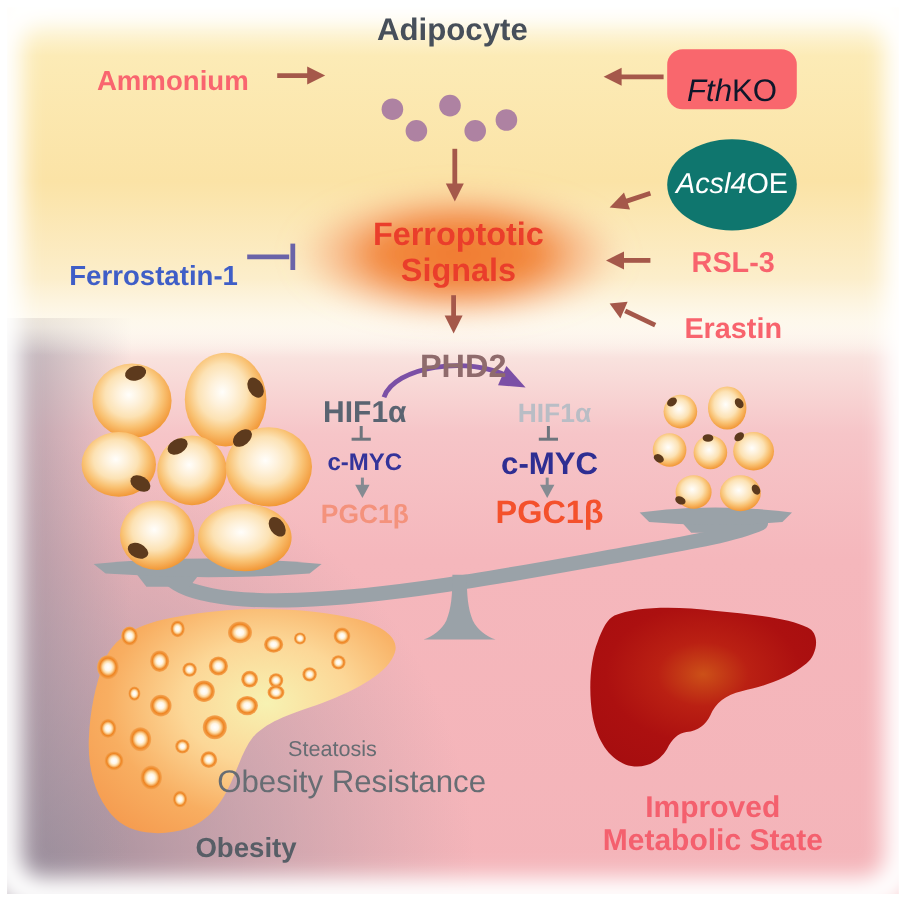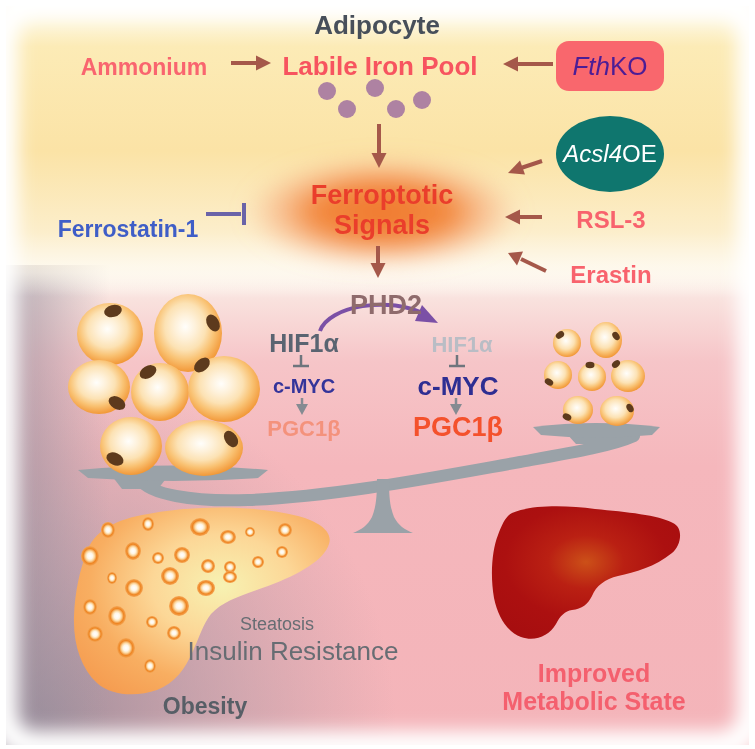--- a/index.html
+++ b/index.html
@@ -2,22 +2,22 @@
 <html><head>
 <meta charset="utf-8">
 <style>
   html,body{margin:0;padding:0;}
   #stage{position:relative;width:755px;height:749px;background:#ffffff;overflow:hidden;
          font-family:"Liberation Sans",sans-serif;}
   #stage svg{position:absolute;left:0;top:0;}
   .label{position:absolute;transform:translate(-50%,-50%);white-space:nowrap;text-align:center;line-height:1.1;}
   .b{font-weight:bold;}
   #fthko-box{position:absolute;left:556px;top:41px;width:108px;height:50px;border-radius:13px;
-     background:#f9676d;display:flex;align-items:center;justify-content:center;
-     color:#4c1d95;font-size:26px;}
+     background:#f9676d;display:flex;align-items:flex-end;justify-content:center;
+     color:#0f172a;font-size:26px;}
   #acsl4oe-ellipse{position:absolute;left:556px;top:116px;width:108px;height:76px;border-radius:50%;
      background:#0f766e;display:flex;align-items:center;justify-content:center;
      color:#fff;font-size:24px;}
 </style>
 </head>
 <body>
 
 <div id="stage">
 <svg width="755" height="749" viewBox="0 0 755 749">
   <defs>
@@ -272,21 +272,20 @@
 
   <rect x="3" y="3" width="749" height="743" rx="32" fill="none" stroke="#ffffff" stroke-width="30" filter="url(#vign)"></rect>
 </svg>
 
 <div class="label b" style="left:377px;top:25px;font-size:26px;color:#474f5a;">Adipocyte</div>
 
 <div class="label b" style="left:144px;top:68px;font-size:23px;color:#f9656f;">
   <div>Ammonium</div>
 </div>
 
-<div class="label b" style="left:380px;top:66px;font-size:26px;color:#f7545f;">Labile Iron Pool</div>
 
 <div id="fthko-box">
   <span><i>Fth</i><span>KO</span></span>
 </div>
 
 <div id="acsl4oe-ellipse">
   <span><i>Acsl4</i><span>OE</span></span>
 </div>
 
 <div class="label b" style="left:128px;top:214px;font-size:23px;color:#3f5ec7;margin-top:16px;">Ferrostatin-1</div>
@@ -302,20 +301,20 @@
 
 <div class="label b" style="left:304px;top:344px;font-size:25px;color:#5a6471;">HIF1α</div>
 <div class="label b" style="left:304px;top:386px;font-size:20px;color:#34349a;">c-MYC</div>
 <div class="label b" style="left:304px;top:429px;font-size:22px;color:#f4927c;">PGC1β</div>
 
 <div class="label b" style="left:462px;top:345px;font-size:22px;color:#b9bdc5;">HIF1α</div>
 <div class="label b" style="left:458px;top:386px;font-size:26px;color:#2e2e92;">c-MYC</div>
 <div class="label b" style="left:458px;top:428px;font-size:27px;color:#f4512c;">PGC1β</div>
 
 <div class="label" style="left:277px;top:625px;font-size:18px;color:#676d73;">Steatosis</div>
-<div class="label" style="left:293px;top:651px;font-size:26px;color:#676d73;">Insulin Resistance</div>
+<div class="label" style="left:293px;top:651px;font-size:26px;color:#676d73;">Obesity Resistance</div>
 <div class="label b" style="left:205px;top:707px;font-size:23px;color:#575e66;">Obesity</div>
 
 <div class="label b" style="left:594px;top:687px;font-size:25px;color:#f4606e;">
   <div>Improved</div>
       <div>Metabolic State</div>
 </div>
 </div>
 
 </body></html>

